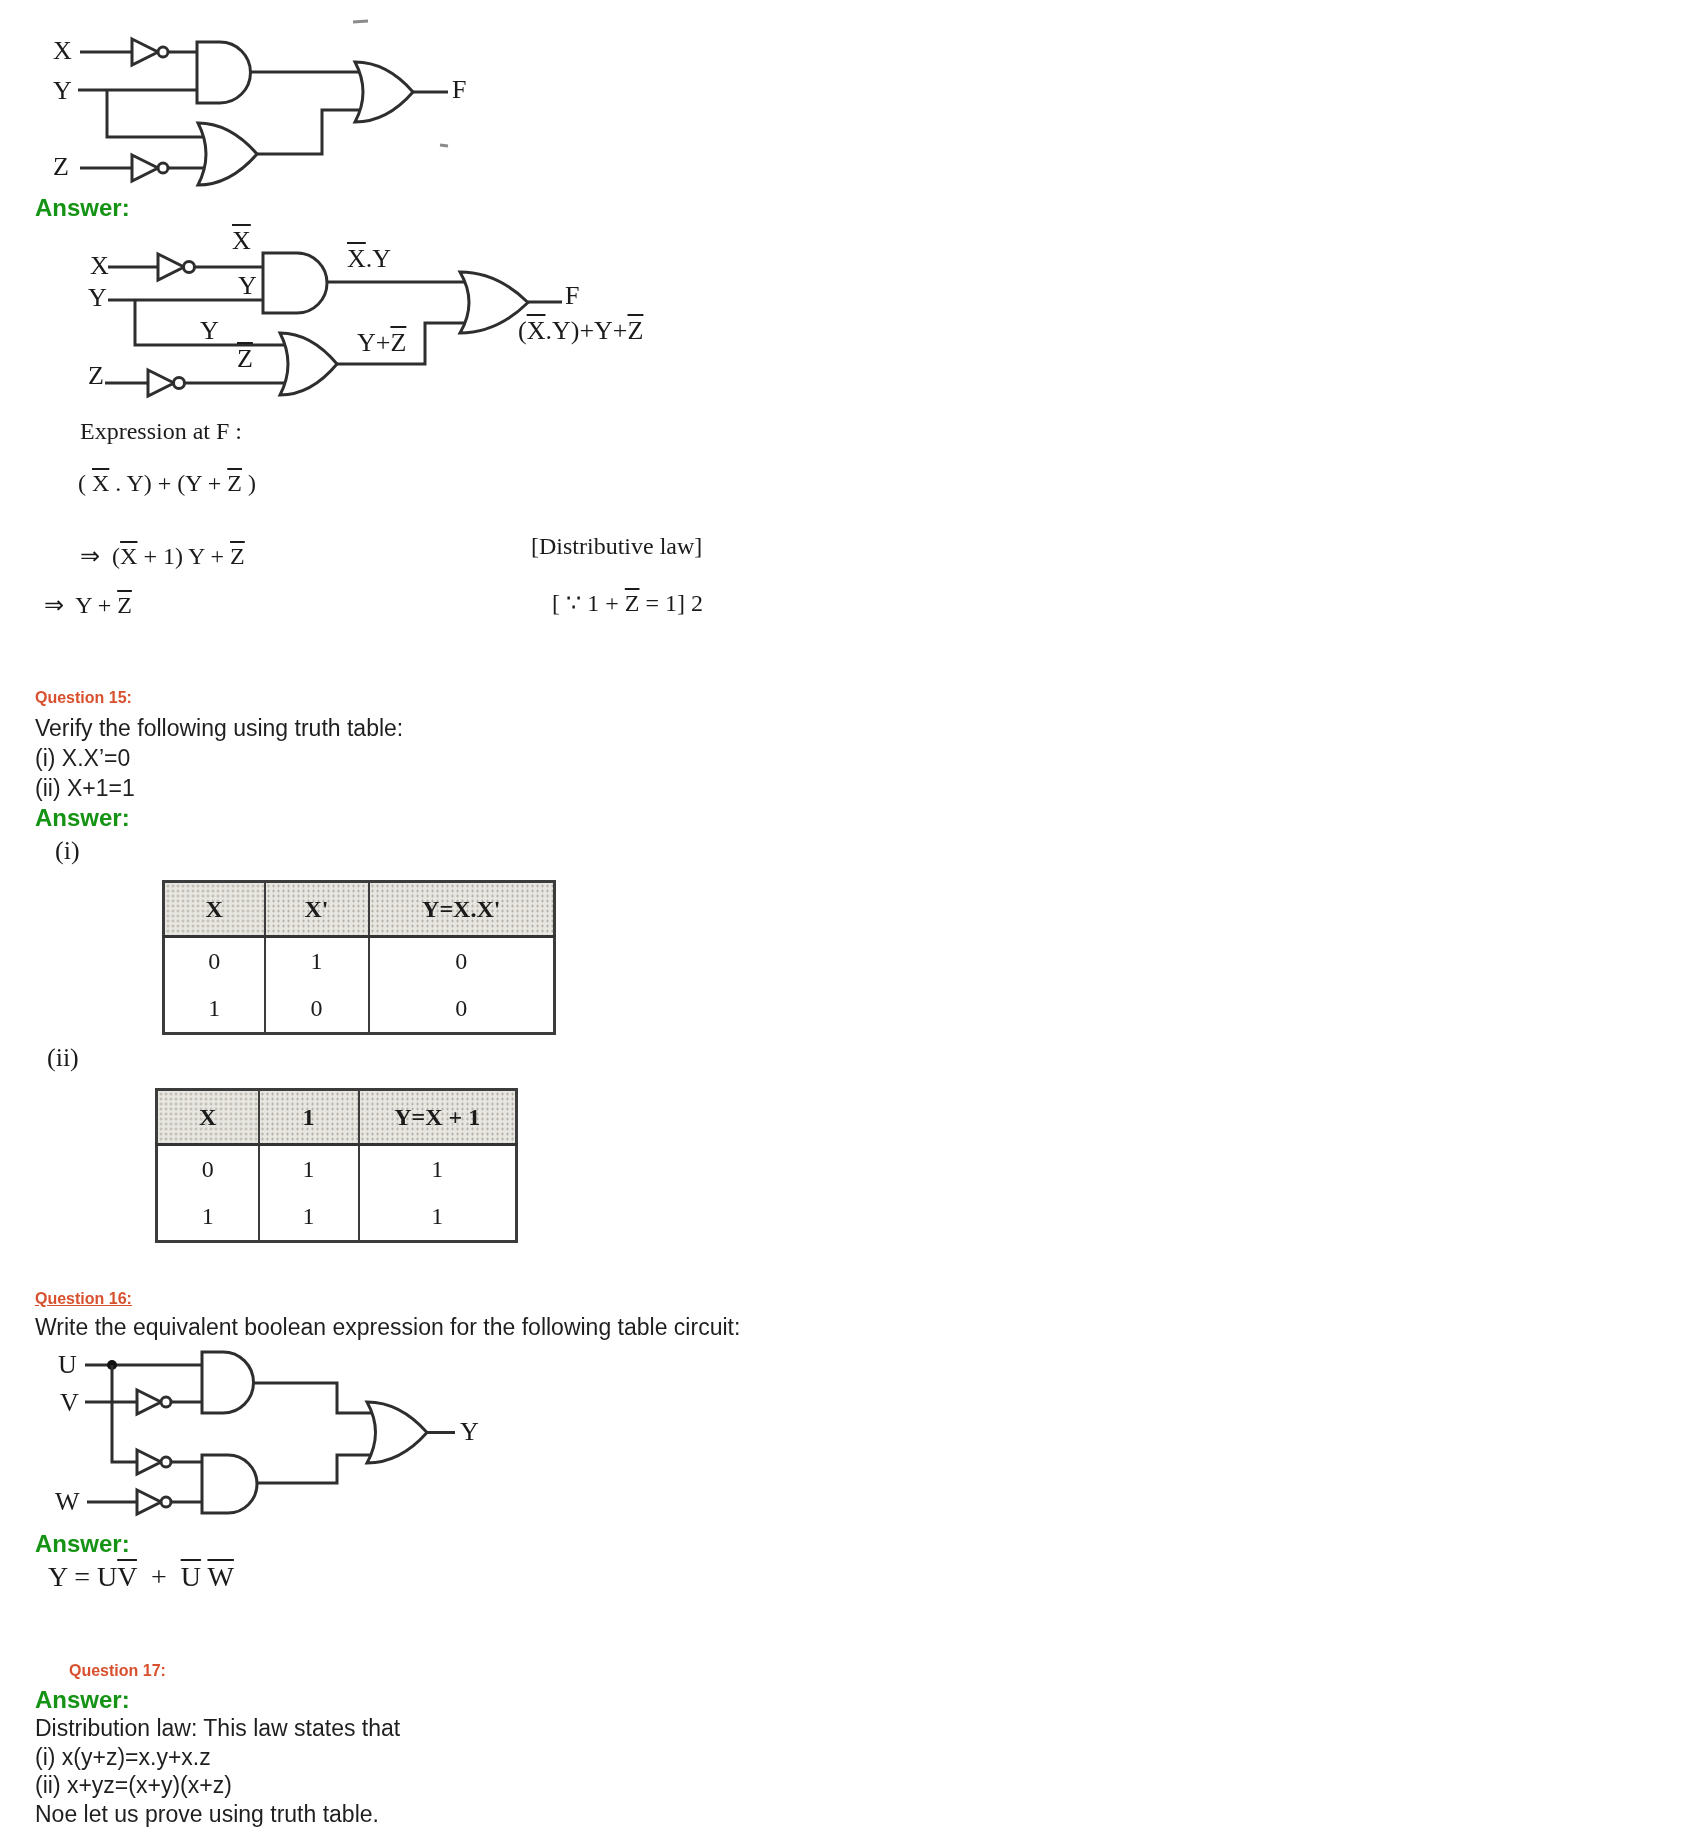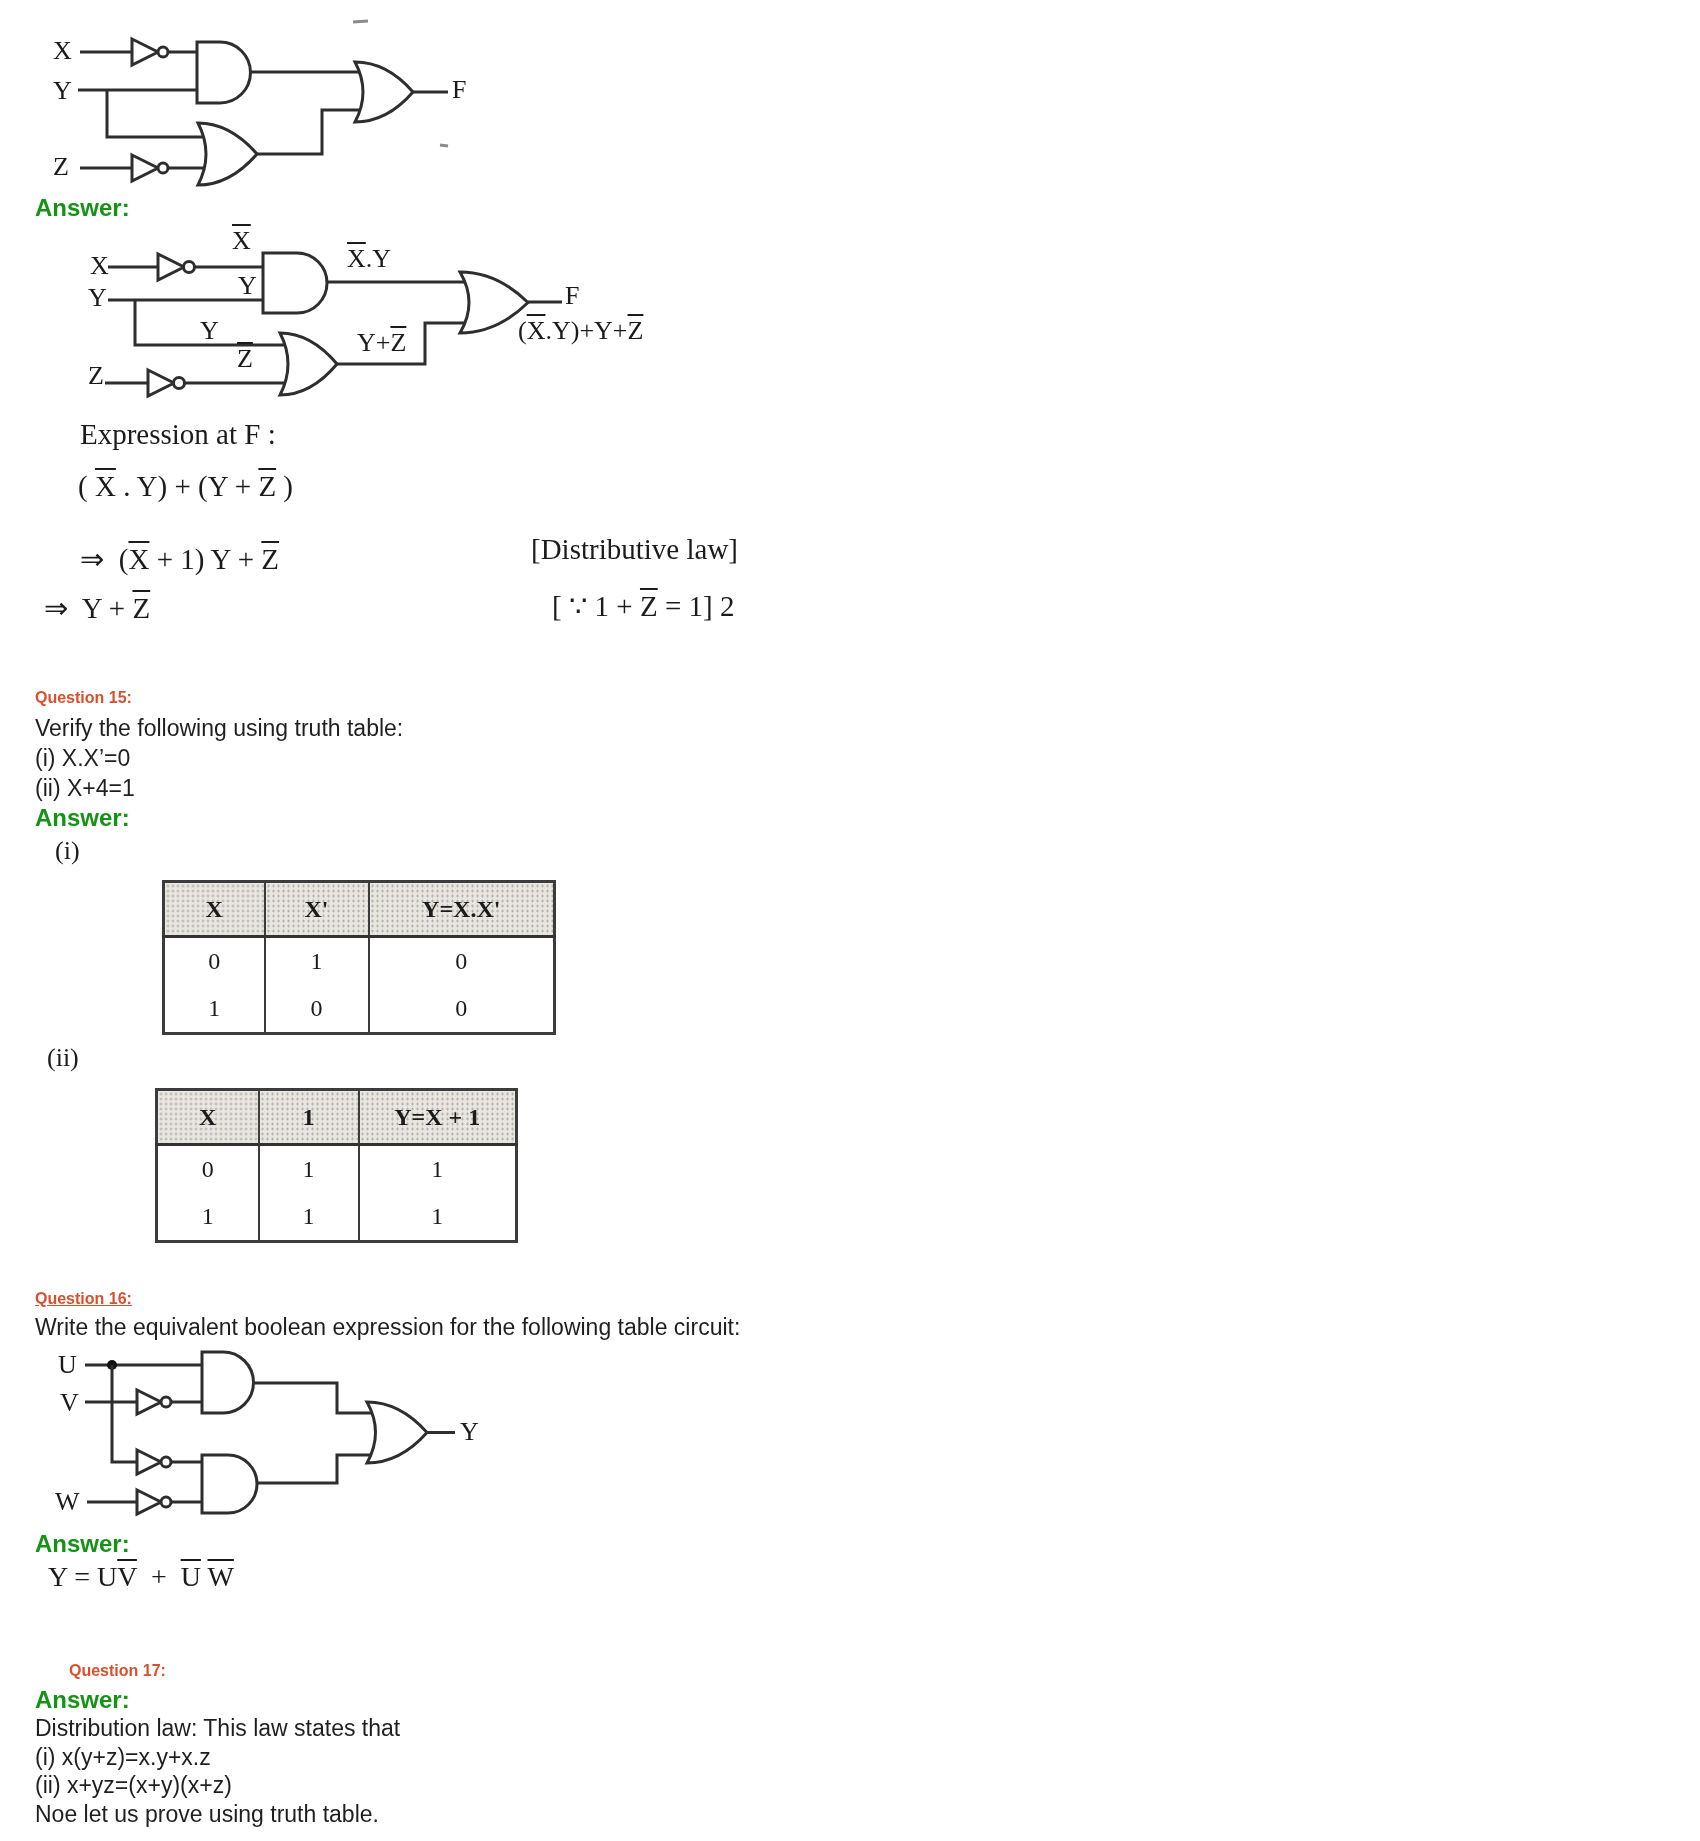--- a/index.html
+++ b/index.html
@@ -3,21 +3,21 @@
 <meta charset="utf-8">
 <style>
   html,body{margin:0;padding:0;}
   body{width:1700px;height:1841px;background:#ffffff;position:relative;
        font-family:"Liberation Sans",sans-serif;overflow:hidden;}
   .abs{position:absolute;}
   .tblock{position:absolute;font-size:23px;line-height:29px;color:var(--body);}
   .tblock div{white-space:pre;}
   .qhead{color:var(--question);font-weight:bold;font-size:16px;line-height:28px;}
   .ahead{color:var(--answer);font-weight:bold;font-size:24px;line-height:28px;}
-  .math{position:absolute;font-family:"Liberation Serif",serif;font-size:29px;
+  .math{position:absolute;font-family:"Liberation Serif",serif;font-size:24px;
         color:var(--ink);white-space:pre;}
   .clabel{position:absolute;font-family:"Liberation Serif",serif;font-size:26px;
           color:var(--ink);white-space:pre;}
   .partlabel{position:absolute;font-family:"Liberation Serif",serif;font-size:26px;color:var(--ink);}
   .ov{text-decoration:overline;text-decoration-thickness:2px;}
   svg{position:absolute;overflow:visible;}
   .wire{stroke:#2e2e2e;stroke-width:3;fill:none;}
   .gate{stroke:#2e2e2e;stroke-width:3;fill:#ffffff;}
   .artifact{stroke:#8b8b8b;stroke-width:3;fill:none;}
   .ttable{position:absolute;border-collapse:collapse;table-layout:fixed;
@@ -94,21 +94,21 @@
 <div class="math" style="left:78px;top:470px;"><span>( </span><span class="ov">X</span><span> . Y) + (Y + </span><span class="ov">Z</span><span> )</span></div>
 <div class="math" style="left:44px;top:542px;margin-left:36px;"><span>⇒  (</span><span class="ov">X</span><span> + 1) Y + </span><span class="ov">Z</span></div>
 <div class="math" style="left:531px;top:533px;">[Distributive law]</div>
 <div class="math" style="left:44px;top:591px;"><span>⇒  Y + </span><span class="ov">Z</span></div>
 <div class="math" style="left:552px;top:589px;"><span>[ ∵ 1 + </span><span class="ov">Z</span><span> = 1] 2</span></div>
 
 <div class="tblock" style="left:35px;top:683px;">
   <div class="qhead" style="line-height:30px;">Question 15:</div>
   <div style="line-height:30px;">Verify the following using truth table:</div>
   <div style="line-height:30px;">(i) X.X’=0</div>
-  <div style="line-height:30px;">(ii) X+4=1</div>
+  <div style="line-height:30px;">(ii) X+1=1</div>
   <div class="ahead" style="line-height:30px;">Answer:</div>
 </div>
 
 <span class="partlabel" style="left:55px;top:836px;">(i)</span>
 
 <table class="ttable" style="left:162px;top:880px;width:391px;">
   <colgroup>
       <col style="width:101px">
       <col style="width:104px">
       <col style="width:186px">

